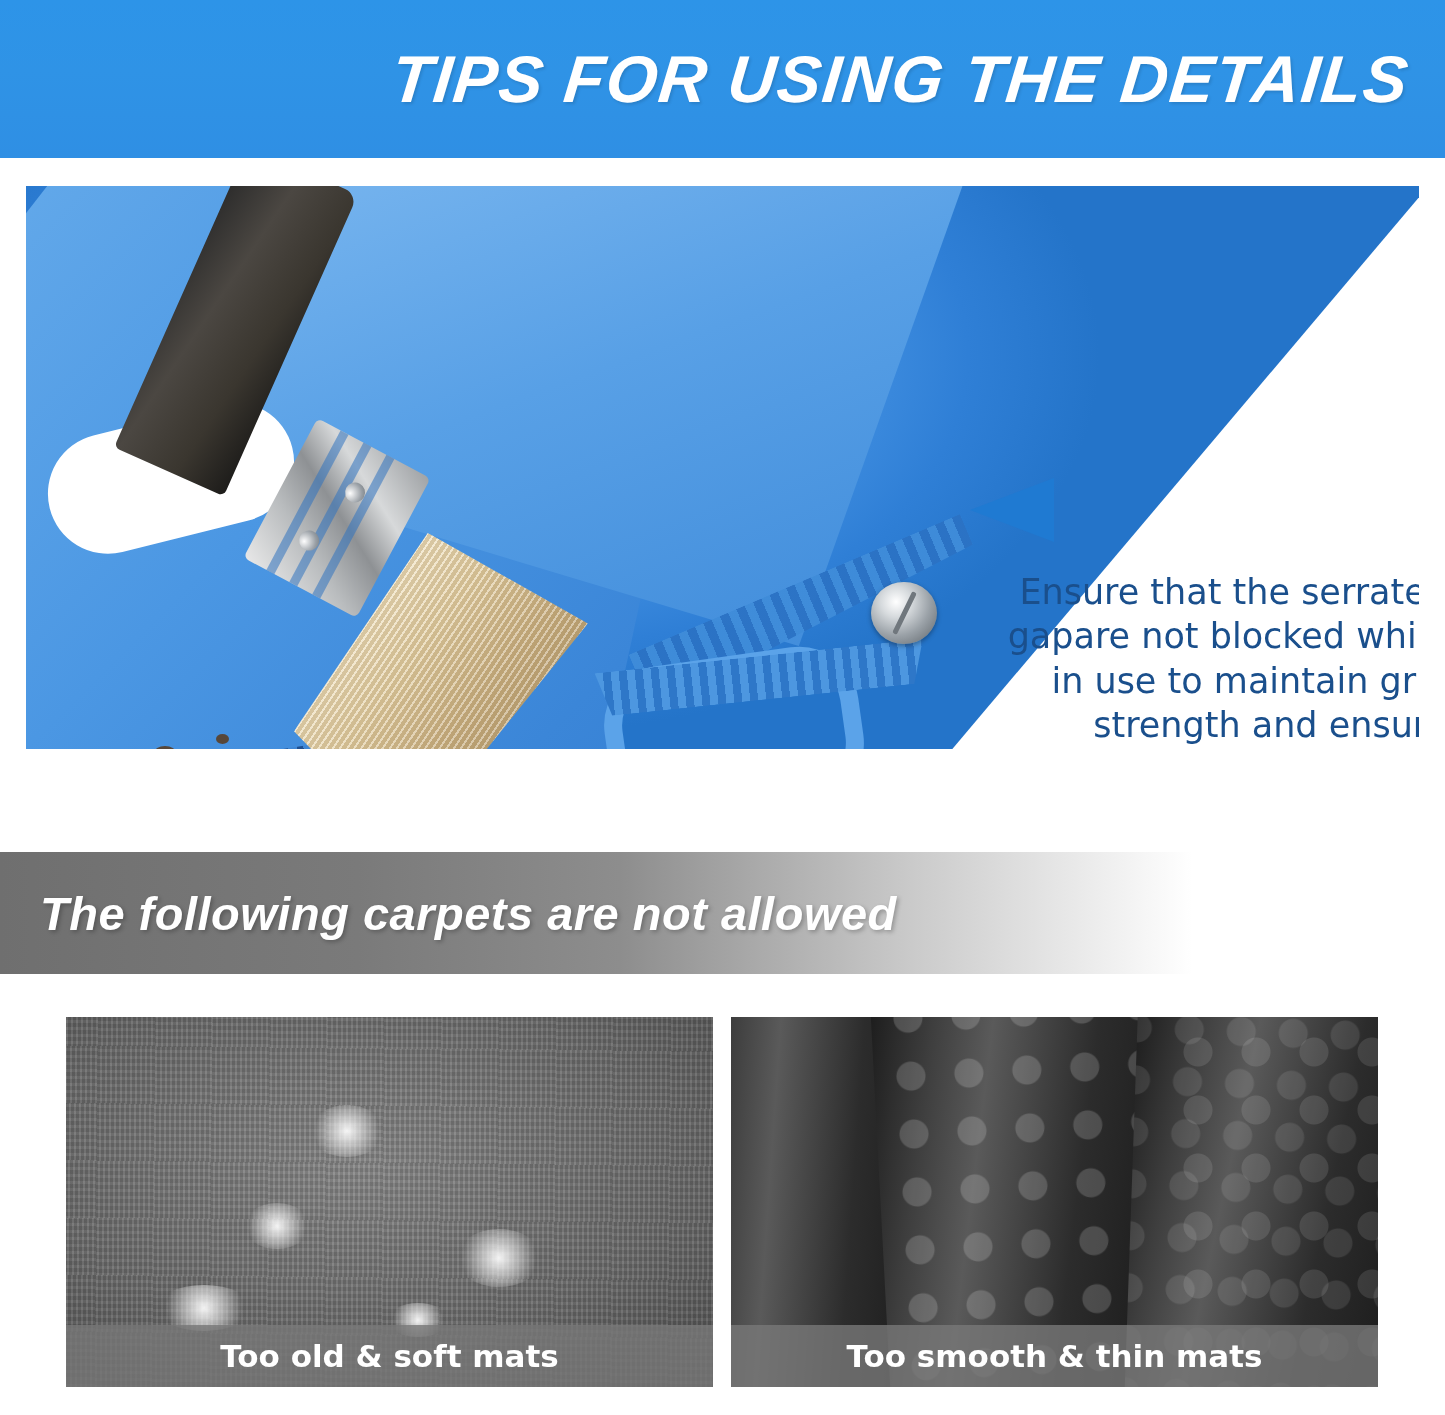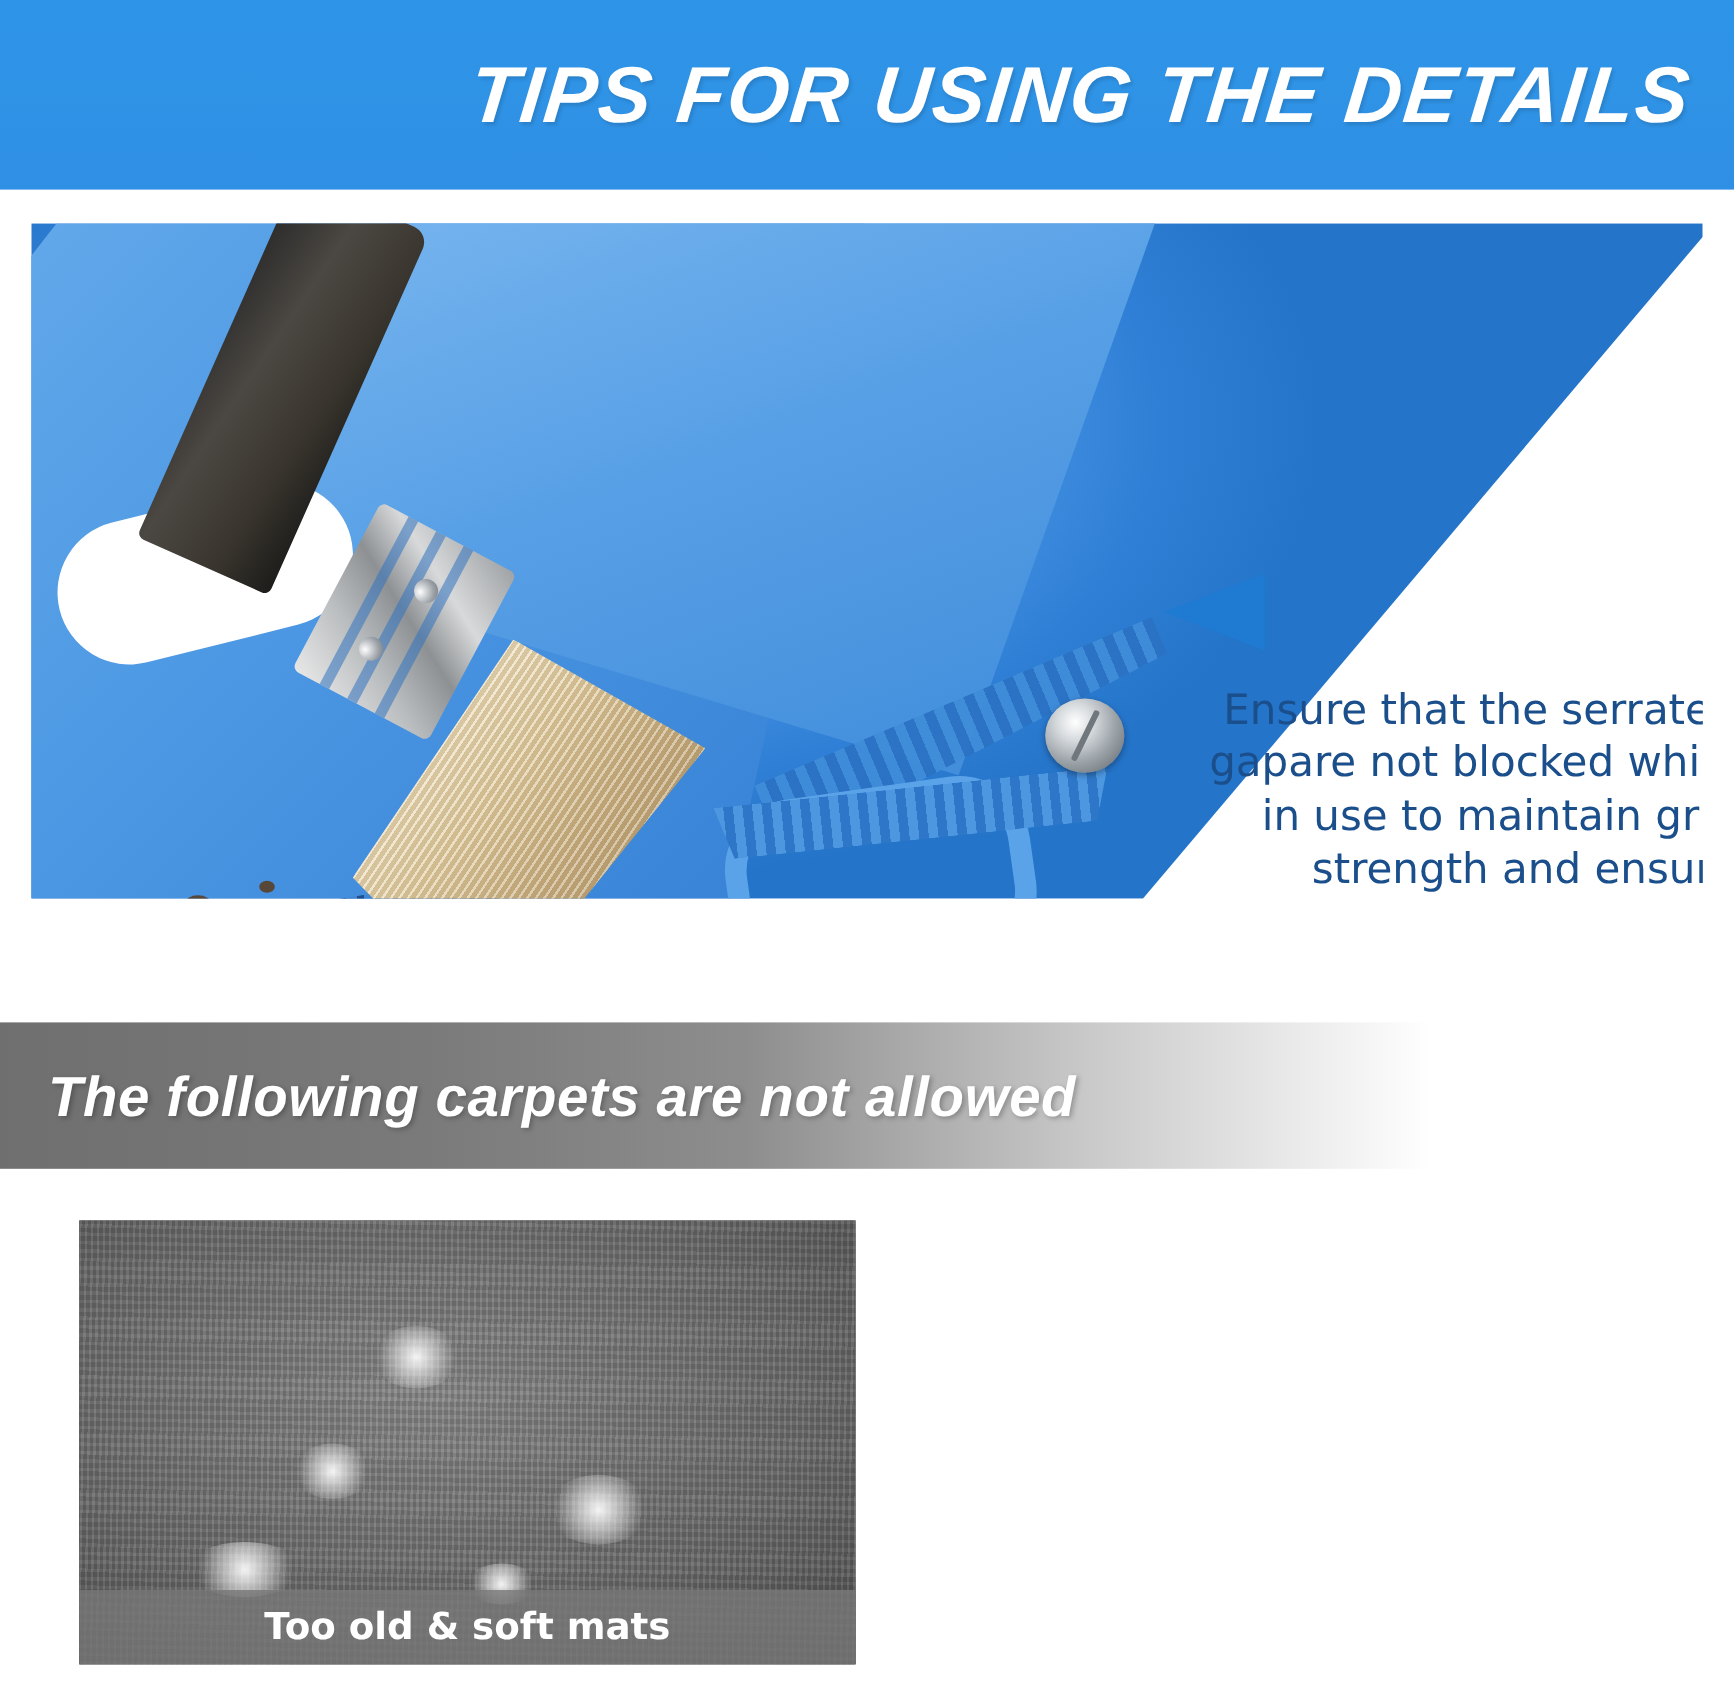--- a/index.html
+++ b/index.html
@@ -359,14 +359,26 @@
   <div class="card">
     <div class="carpet-tex"></div>
     <div class="fuzz" style="left:244px; top:88px;  width:74px; height:52px;"></div>
     <div class="fuzz" style="left:178px; top:186px; width:66px; height:46px;"></div>
     <div class="fuzz" style="left:390px; top:212px; width:86px; height:58px;"></div>
     <div class="fuzz" style="left:90px;  top:268px; width:96px; height:46px;"></div>
     <div class="fuzz" style="left:322px; top:286px; width:60px; height:34px;"></div>
     <div class="card-label">Too old &amp; soft mats</div>
   </div>
 
+  <div class="card">
+    <div class="rubber-bg"></div>
+    <div class="roll" style="left:-30px; top:-20px; width:230px; height:420px; transform:rotate(-6deg);"></div>
+    <div class="roll" style="left:150px; top:-40px; width:300px; height:460px; transform:rotate(-3deg);">
+      <div class="coins"></div>
+    </div>
+    <div class="roll" style="left:400px; top:-30px; width:300px; height:450px; transform:rotate(2deg);">
+      <div class="coins b"></div>
+    </div>
+    <div class="coins" style="left:430px; top:0; width:240px; height:370px; opacity:0.55;"></div>
+    <div class="card-label">Too smooth &amp; thin mats</div>
+  </div>
 
 </div>
 
 </body></html>

